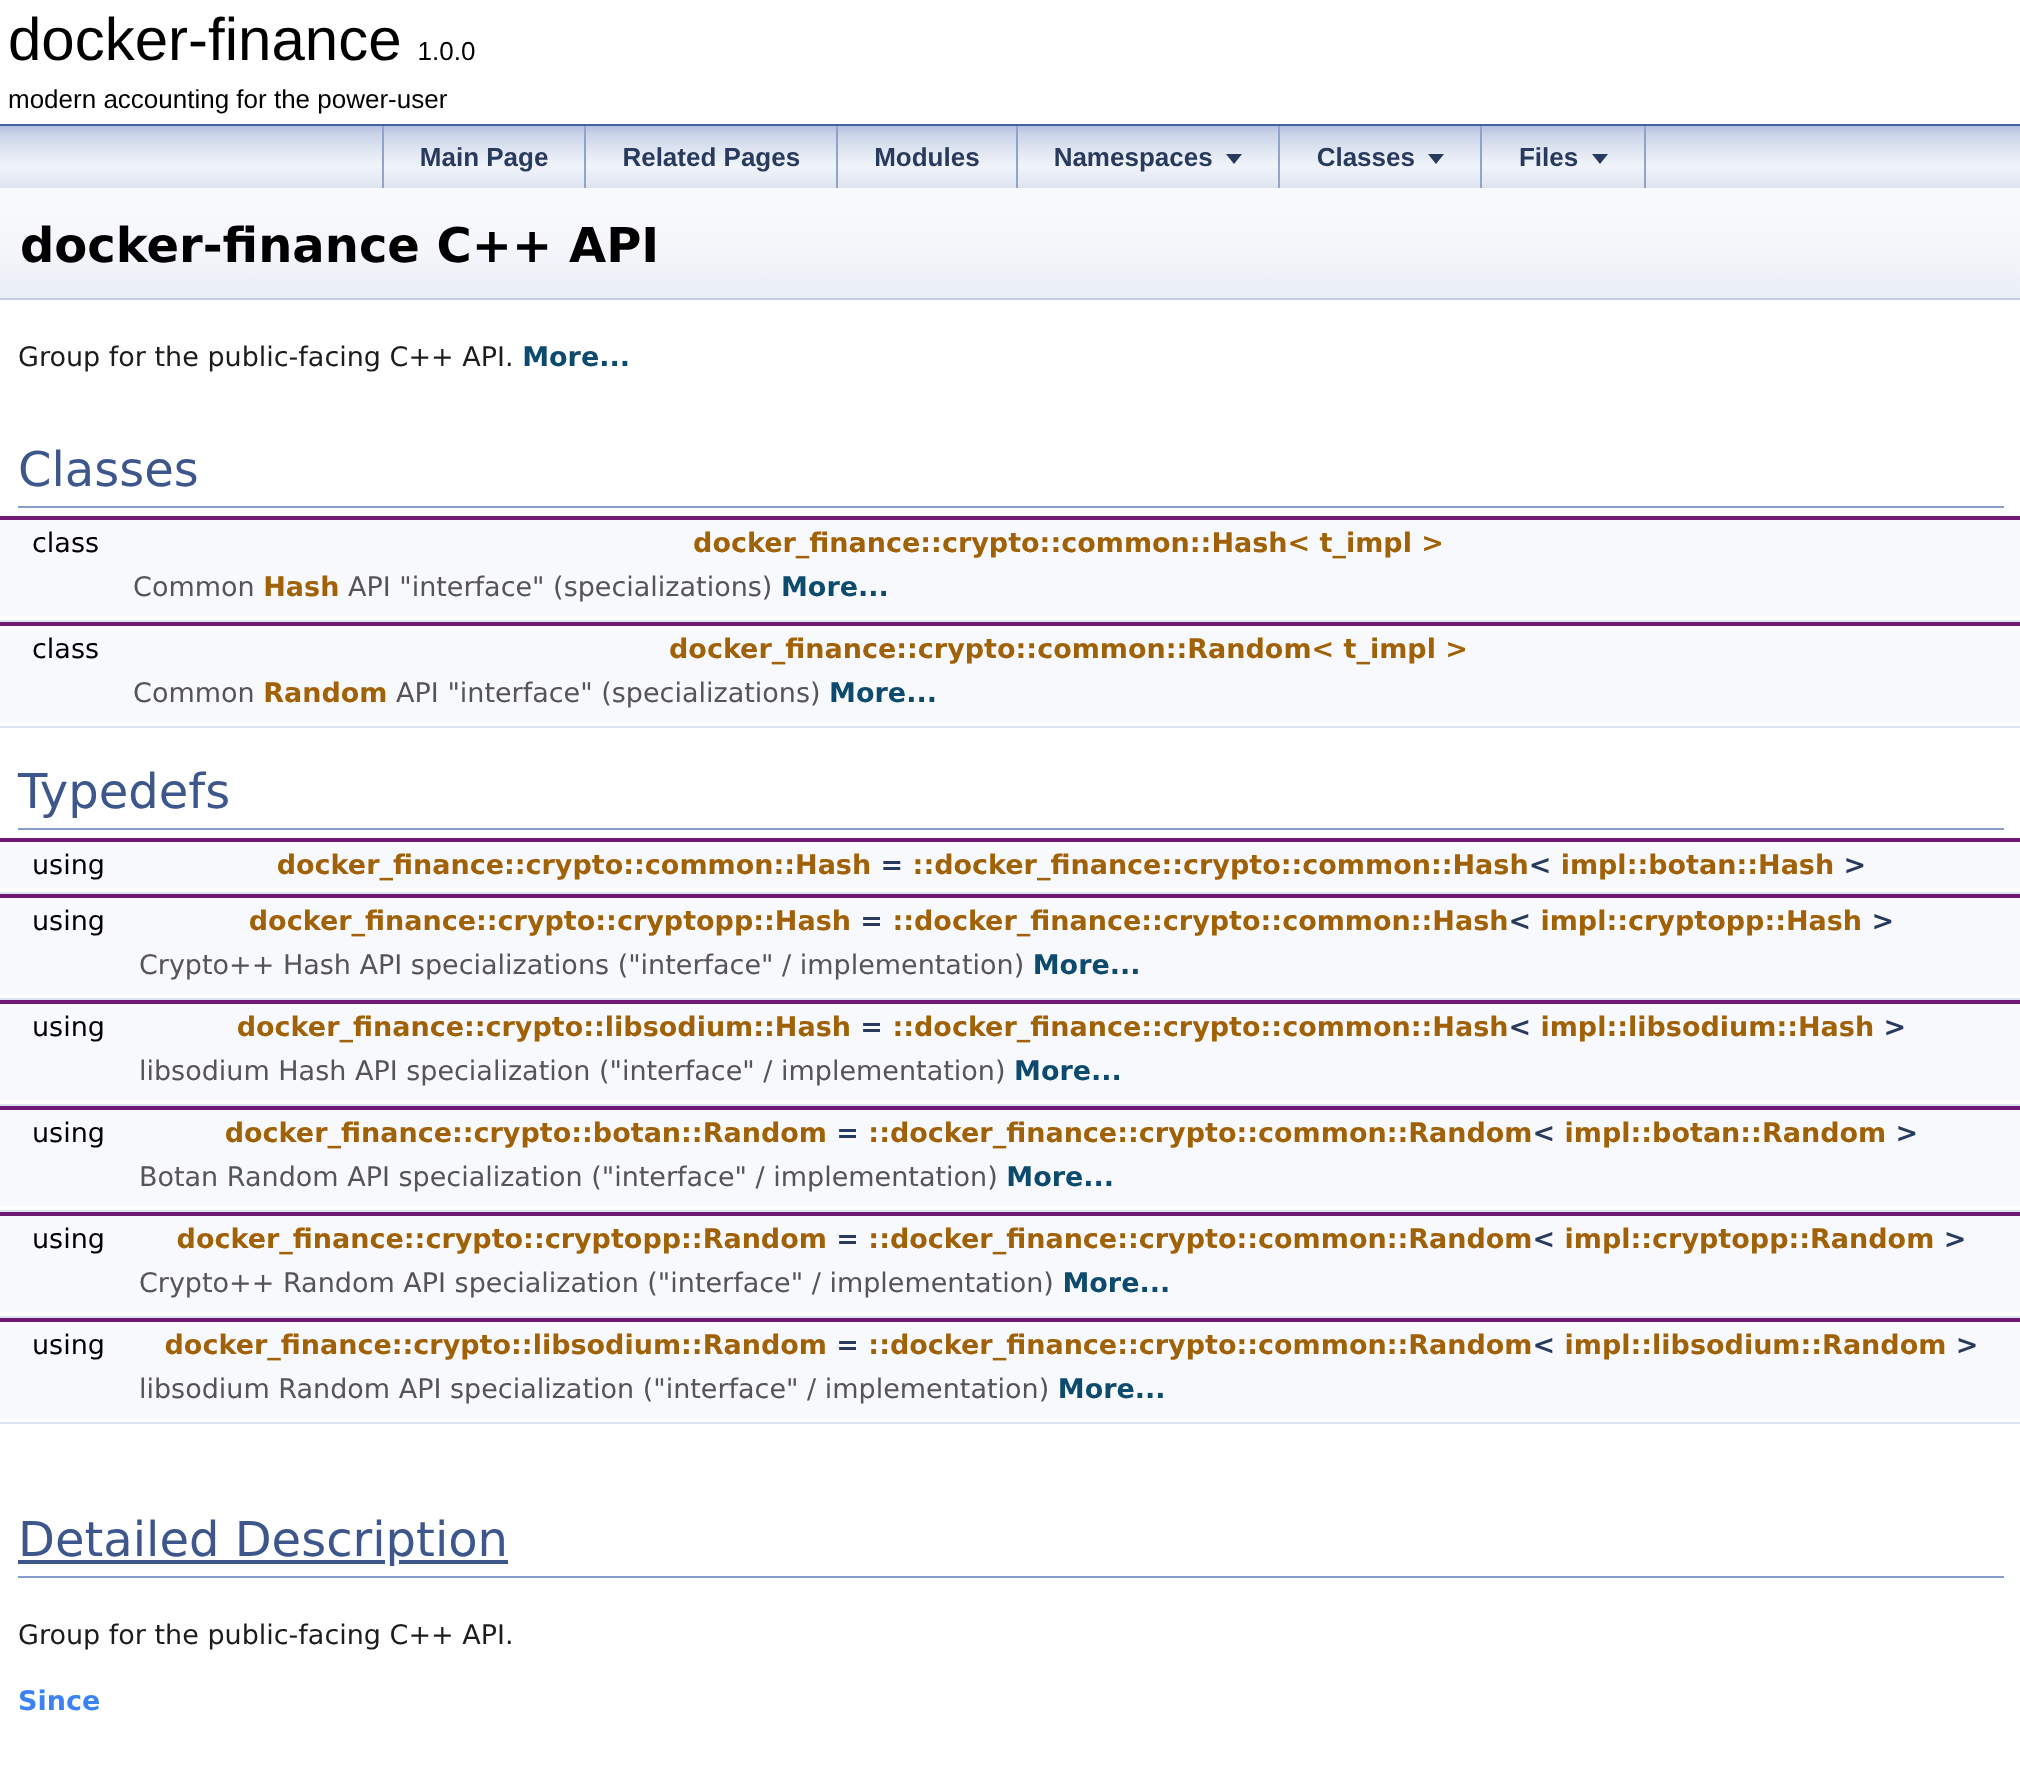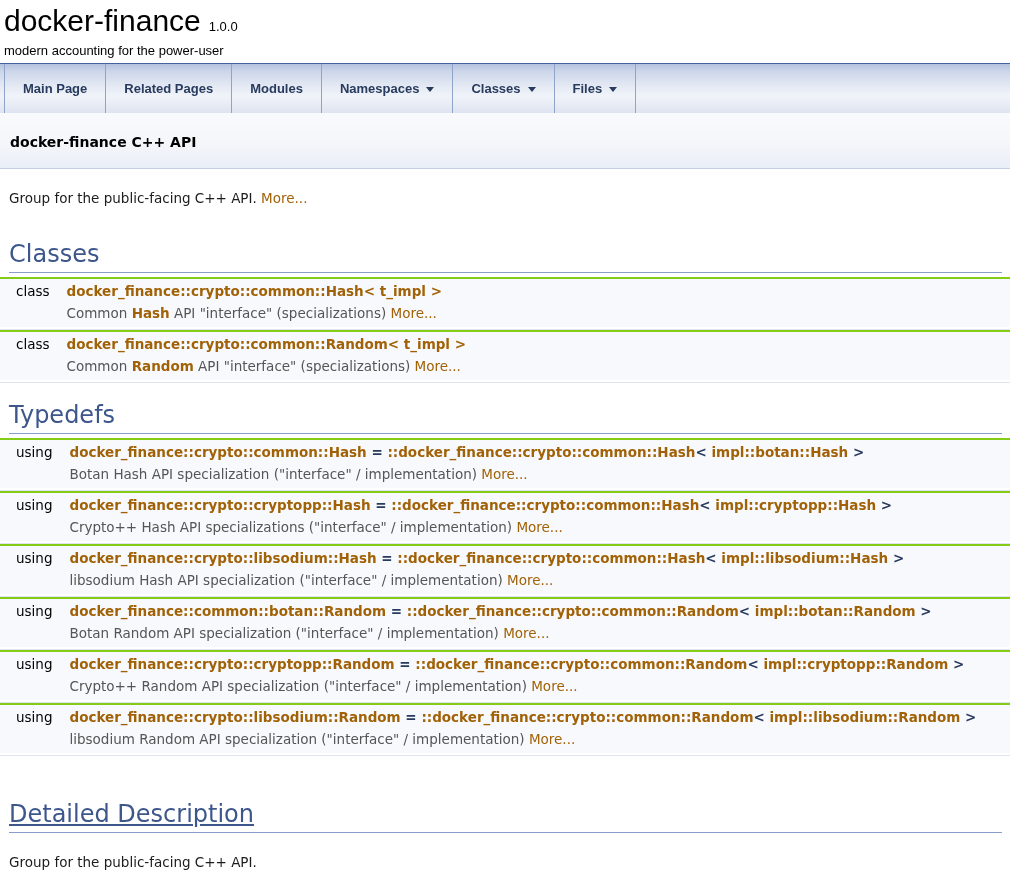--- a/index.html
+++ b/index.html
@@ -19,24 +19,25 @@
     font-size: 30px; line-height: 33px; color:#000;
   }
   #projectnumber { font-size: 13px; padding-left: 8px; color:#000; }
   #projectbrief {
     font-family: "Liberation Sans", sans-serif;
     font-size: 13px; line-height: 15px; color:#000;
   }
   
   .tabs {
     display: flex;
-    height: 50px;
+    height: 32px;
     border-top: 1px solid #44629F;
     background: linear-gradient(to bottom,
       #b4c1df 0%, #ccd6ea 15%, #e4e9f3 45%, #f0f3f9 65%, #e7ebf5 85%, #dde3f0 100%);
+    justify-content: center;
   }
   .tab {
     display: flex; align-items: center;
     padding: 0 18px;
     font-family: "Liberation Sans", sans-serif;
     font-weight: bold; font-size: 13px;
     color: #283A5D;
     border-right: 1px solid #8FA3CB;
     cursor: pointer;
   }
@@ -46,42 +47,42 @@
     border-left: 4px solid transparent;
     border-right: 4px solid transparent;
     border-top: 5px solid #283A5D;
   }
   
   .header {
     background: linear-gradient(to bottom, #F9FAFC 0%, #F4F6FA 55%, #EAEEF6 100%);
     border-bottom: 1px solid #C4CFE5;
     padding: 17px 10px 14px 10px;
   }
-  .header .title { font-size: 14px; font-weight: bold; color: #000; line-height: 24px; }
+  .header .title { font-size: 24px; font-weight: bold; color: #000; line-height: 24px; }
   
   a { text-decoration: none; color: #4665A2; }
   a.el { font-weight: bold; color: #a16207; }
-  a.more { color: #a16207; font-weight: normal; }
+  a.more { color: #0c4a6e; font-weight: bold; }
   .textblock { margin: 21px 10px 0 9px; color: #1c1c1c; }
   h2.groupheader {
     font-size: 24px; font-weight: normal; color: #3D578C;
     margin: 34px 8px 0 9px; padding: 0 0 4px 0;
     border-bottom: 1px solid #879ECB;
     line-height: 28px;
   }
   h2#h-typedefs { margin-top: 18px; }
   h2#h-detailed { margin-top: 44px; text-decoration: underline; }
   table.memberdecls {
     border-collapse: separate; border-spacing: 0;
     width: 100%; margin-top: 4px;
     font-size: 13.5px;
   }
   table.memberdecls td { vertical-align: top; }
   td.kw, td.item, td.descL, td.desc { background: #F8F9FC; }
-  tr.mrow td { border-top: 2px solid #84cc16; }
+  tr.mrow td { border-top: 2px solid #701a75; text-align: center; }
   td.kw {
     width: 1%; white-space: nowrap;
     padding: 2px 17px 0 16px; color: #000;
   }
   td.item { padding: 2px 8px 0 0; white-space: nowrap; }
   td.desc { padding: 1px 8px 3px 0; color: #555; line-height: 21px; }
   td.item { line-height: 21px; }
   td.kw { line-height: 21px; }
   .op { font-weight: bold; color: #283A5D; }
   tr.sep td { height: 2px; background: #fff; border-bottom: 1px solid #DEE4F0; }
@@ -164,24 +165,20 @@
 
   <h2 class="groupheader" id="h-typedefs">Typedefs</h2>
 
   <table class="memberdecls">
 
     <tbody>
         <tr class="mrow">
       <td class="kw">using</td>
       <td class="item"><a href="#" class="el">docker_finance::crypto::common::Hash</a><span class="op"> = </span><a href="#" class="el">::docker_finance::crypto::common::Hash</a><span class="op">&lt; </span><a href="#" class="el">impl::botan::Hash</a><span class="op"> &gt;</span></td>
     </tr>
-    <tr class="drow">
-      <td class="descL"></td>
-      <td class="desc"><span>Botan Hash API specialization ("interface" / implementation) </span><a href="#" class="more">More...</a></td>
-    </tr>
     <tr class="sep">
           <td colspan="2"></td>
         </tr>
 
     <tr class="mrow">
       <td class="kw">using</td>
       <td class="item"><a href="#" class="el">docker_finance::crypto::cryptopp::Hash</a><span class="op"> = </span><a href="#" class="el">::docker_finance::crypto::common::Hash</a><span class="op">&lt; </span><a href="#" class="el">impl::cryptopp::Hash</a><span class="op"> &gt;</span></td>
     </tr>
     <tr class="drow">
       <td class="descL"></td>
@@ -198,21 +195,21 @@
     <tr class="drow">
       <td class="descL"></td>
       <td class="desc"><span>libsodium Hash API specialization ("interface" / implementation) </span><a href="#" class="more">More...</a></td>
     </tr>
     <tr class="sep">
           <td colspan="2"></td>
         </tr>
 
     <tr class="mrow">
       <td class="kw">using</td>
-      <td class="item"><a href="#" class="el">docker_finance::common::botan::Random</a><span class="op"> = </span><a href="#" class="el">::docker_finance::crypto::common::Random</a><span class="op">&lt; </span><a href="#" class="el">impl::botan::Random</a><span class="op"> &gt;</span></td>
+      <td class="item"><a href="#" class="el">docker_finance::crypto::botan::Random</a><span class="op"> = </span><a href="#" class="el">::docker_finance::crypto::common::Random</a><span class="op">&lt; </span><a href="#" class="el">impl::botan::Random</a><span class="op"> &gt;</span></td>
     </tr>
     <tr class="drow">
       <td class="descL"></td>
       <td class="desc"><span>Botan Random API specialization ("interface" / implementation) </span><a href="#" class="more">More...</a></td>
     </tr>
     <tr class="sep">
           <td colspan="2"></td>
         </tr>
 
     <tr class="mrow">

